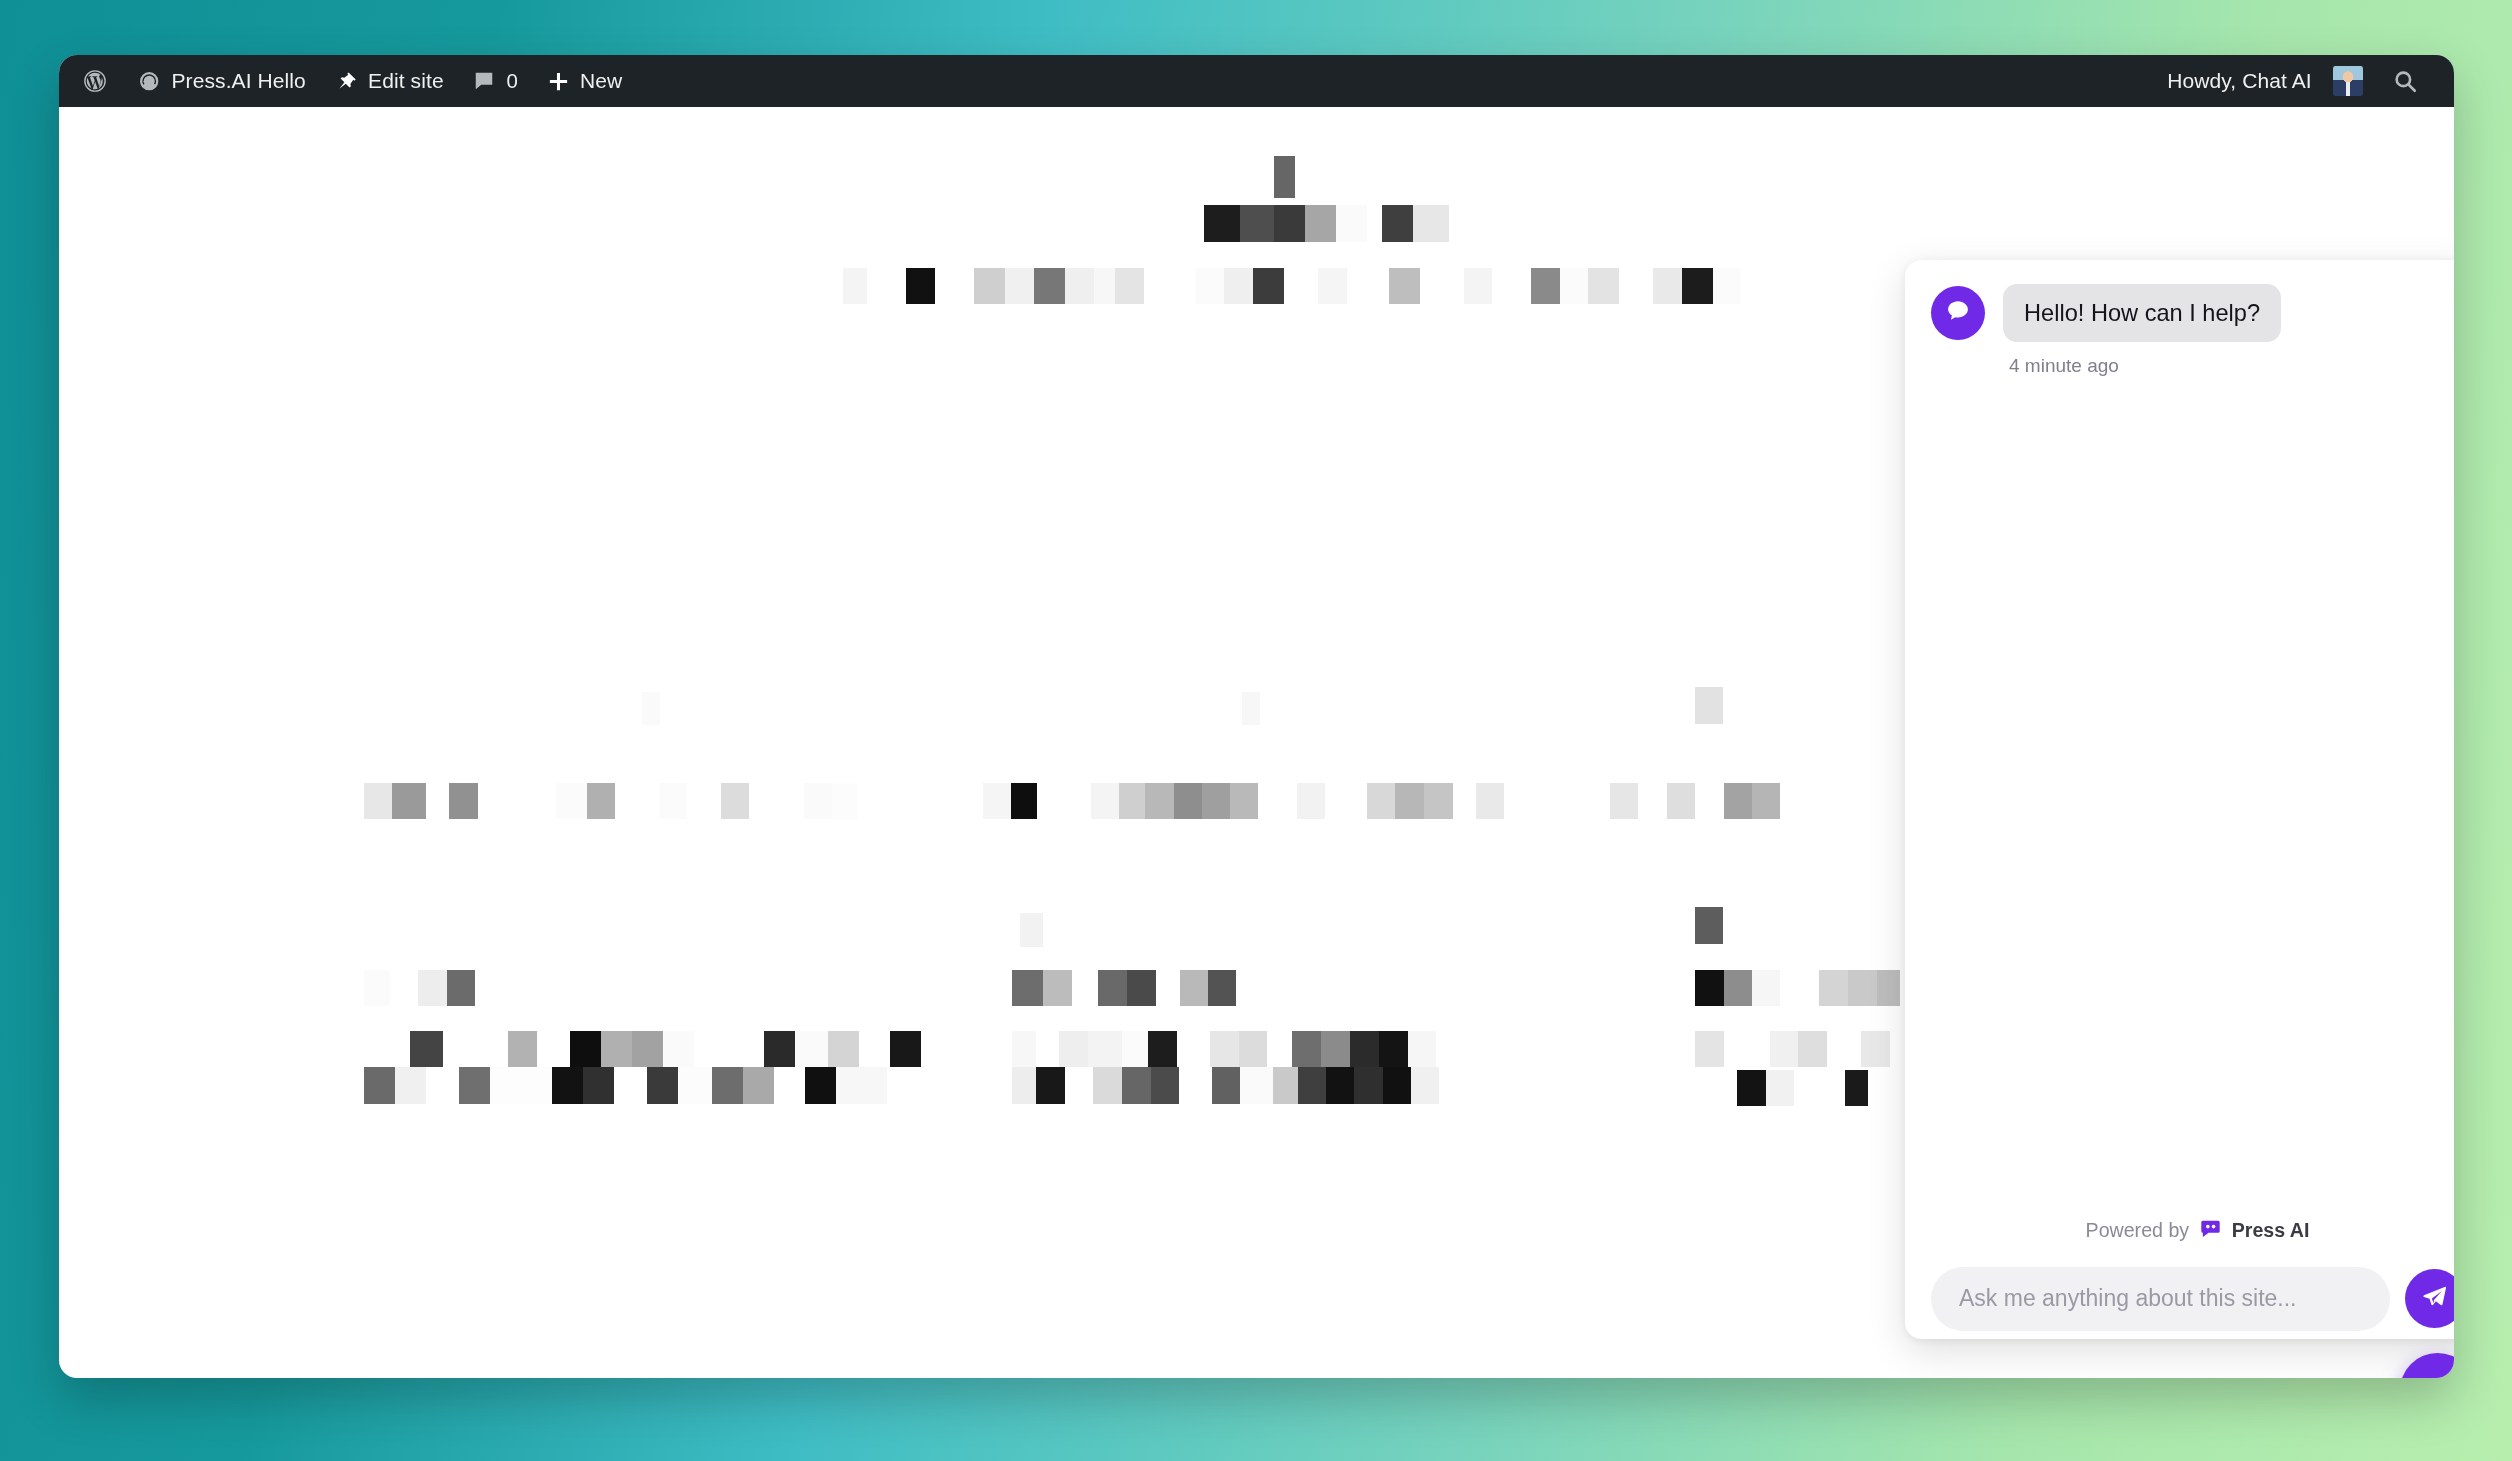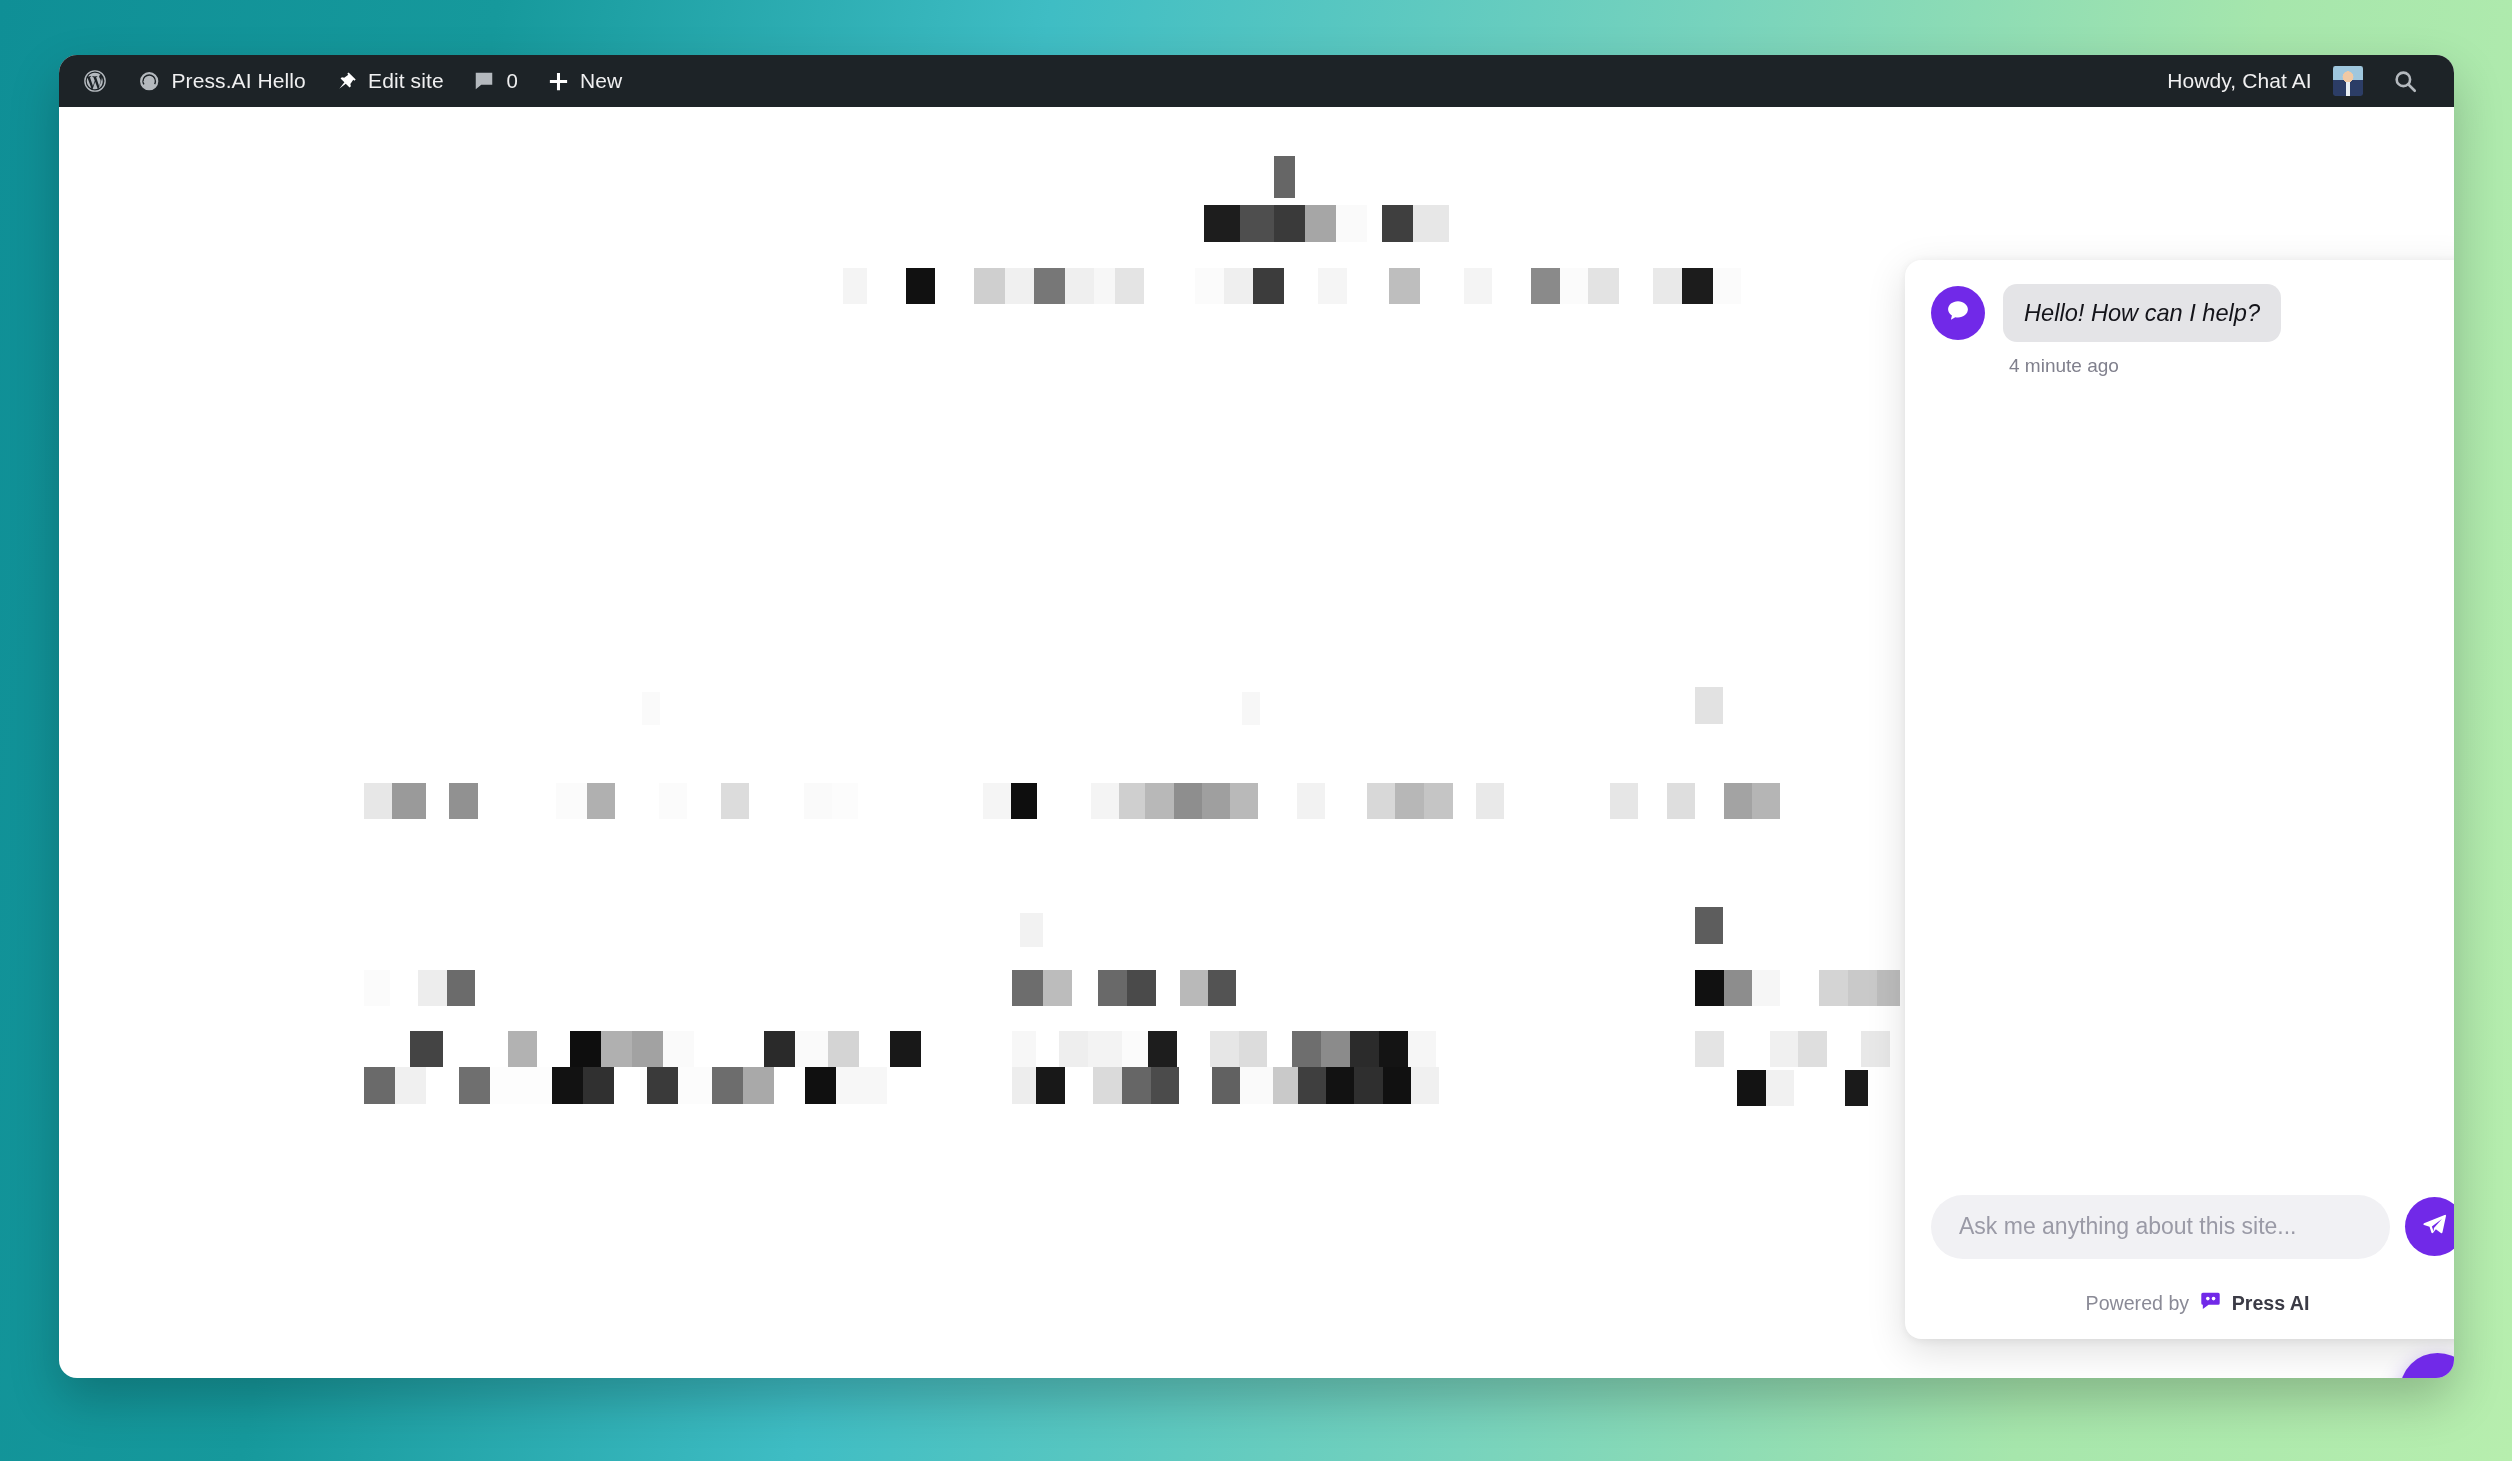--- a/index.html
+++ b/index.html
@@ -142,21 +142,20 @@
     align-items: center;
     justify-content: center;
     color: #6d3ae0;
     font-size: 22px;
     margin-bottom: 39px;
   }
   .msg-row {
     display: flex;
     align-items: flex-start;
     gap: 18px;
-    font-style: italic;
   }
   #bot-avatar {
     width: 54px; height: 54px;
     border-radius: 50%;
     background: #7129e8;
     display: flex;
     align-items: center;
     justify-content: center;
     flex-shrink: 0;
     margin-top: 1.6px;
@@ -527,42 +526,42 @@
             <svg width="28" height="28" viewBox="0 0 24 24" fill="#ffffff">
               <path d="M12 3.6c-4.7 0-8.5 3.1-8.5 6.9 0 2.2 1.3 4.2 3.3 5.4l-.9 3.6 3.8-2.2c.7.14 1.5.2 2.3.2 4.7 0 8.5-3.1 8.5-6.9S16.7 3.6 12 3.6z"></path>
             </svg>
           </span>
         </div>
         <div id="bot-bubble">Hello! How can I help?</div>
       </div>
       <div id="msg-time">4 minute ago</div>
     </div>
 
+    <div id="chat-footer">
+      <span>Powered by</span>
+      <span>
+        <svg width="23" height="23" viewBox="0 0 24 24" fill="#7129e8">
+          <path d="M4 4h16a1.6 1.6 0 0 1 1.6 1.6v9.2A1.6 1.6 0 0 1 20 16.4H10l-6 4.4v-4.4A1.6 1.6 0 0 1 2.4 14.8V5.6A1.6 1.6 0 0 1 4 4z"></path>
+          <circle cx="9.2" cy="10" r="1.9" fill="#ffffff"></circle>
+          <circle cx="15.2" cy="10" r="1.9" fill="#ffffff"></circle>
+        </svg>
+      </span>
+      <span id="brand-name">Press AI</span>
+    </div>
+
     <div id="chat-input-area">
       <input id="chat-input" type="text" placeholder="Ask me anything about this site..." style="">
       <button id="send-button">
         <span>
           <svg width="28" height="28" viewBox="0 0 24 24" fill="#ffffff">
             <path d="M21.3 3.1L2.6 10.4c-.7.3-.7 1.3.02 1.5l4.7 1.5 1.6 5.1c.2.7 1.1.8 1.5.2l2.3-3.1 4.3 3.2c.5.4 1.3.1 1.4-.6l3-14c.14-.7-.5-1.3-1.1-1.1zM9.3 13.2l8.6-6.4-6.8 7.7-.3 3z"></path>
           </svg>
         </span>
       </button>
     </div>
-
-    <div id="chat-footer">
-      <span>Powered by</span>
-      <span>
-        <svg width="23" height="23" viewBox="0 0 24 24" fill="#7129e8">
-          <path d="M4 4h16a1.6 1.6 0 0 1 1.6 1.6v9.2A1.6 1.6 0 0 1 20 16.4H10l-6 4.4v-4.4A1.6 1.6 0 0 1 2.4 14.8V5.6A1.6 1.6 0 0 1 4 4z"></path>
-          <circle cx="9.2" cy="10" r="1.9" fill="#ffffff"></circle>
-          <circle cx="15.2" cy="10" r="1.9" fill="#ffffff"></circle>
-        </svg>
-      </span>
-      <span id="brand-name">Press AI</span>
-    </div>
   </div>
 
   <button id="chat-fab">
     <span>
       <svg width="33" height="33" viewBox="0 0 24 24" fill="none" stroke="#ffffff" stroke-width="2.8" stroke-linecap="round">
         <path d="M6 6l12 12M18 6L6 18"></path>
       </svg>
     </span>
   </button>
 

